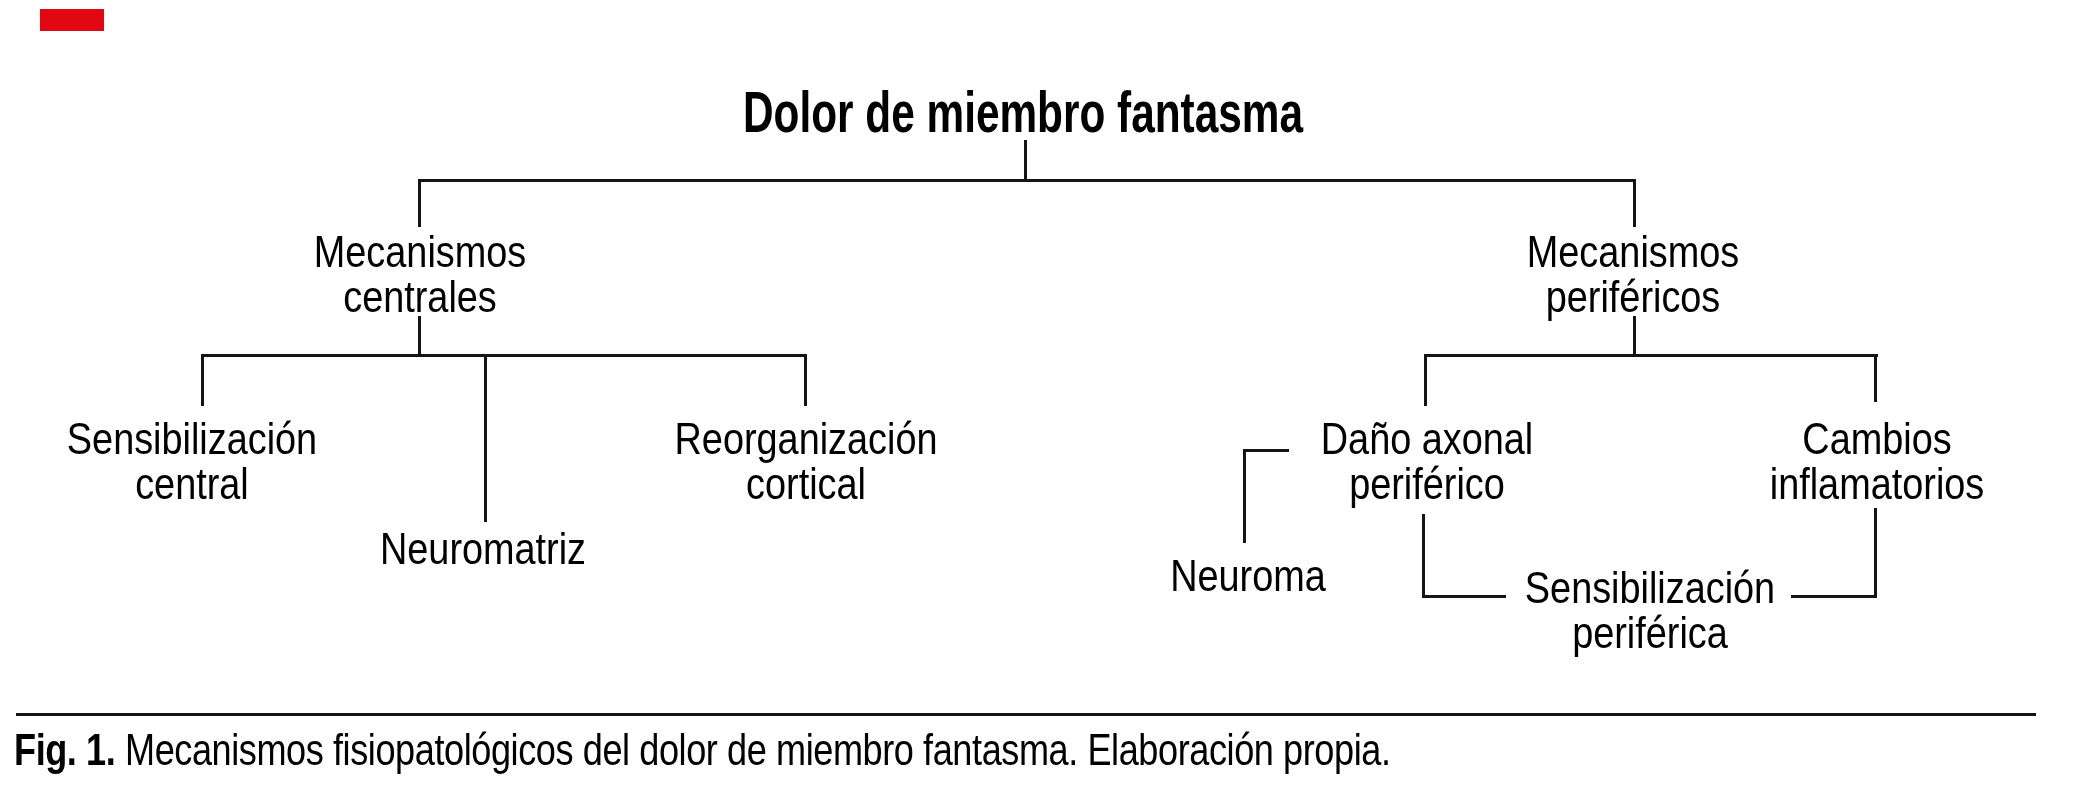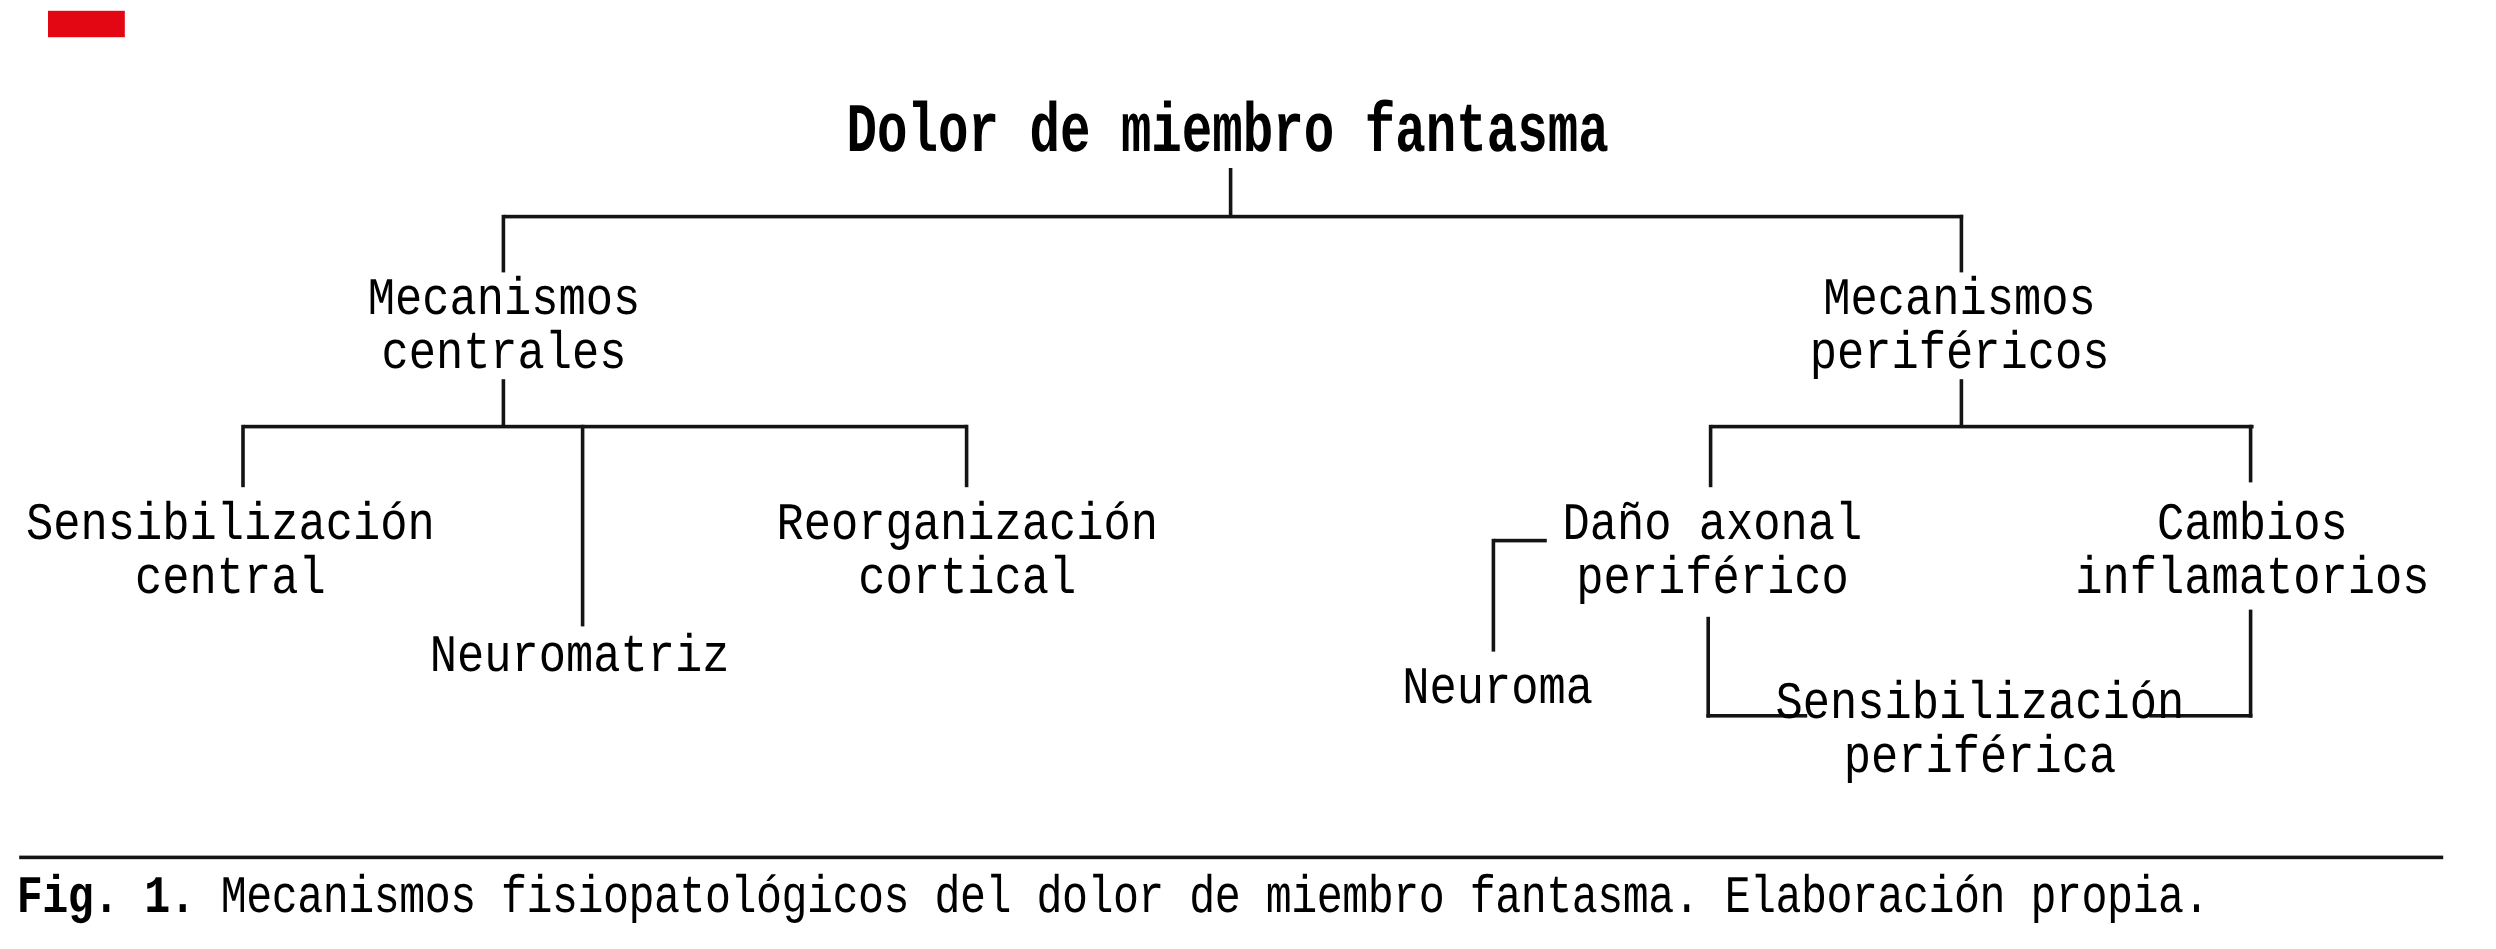--- a/index.html
+++ b/index.html
@@ -7,21 +7,21 @@
     --text:#000000;
     --marker:#e30613;
     --bg:#ffffff;
   }
   html,body{margin:0;padding:0;background:var(--bg);}
   .canvas{
     position:relative;
     width:2080px;height:791px;
     background:var(--bg);
     overflow:hidden;
-    font-family:Liberation Mono, monospace;
+    font-family:Liberation Sans, sans-serif;
     color:var(--text);
   }
   .marker{
     position:absolute;left:40px;top:9px;width:64px;height:22px;
     background:var(--marker);
   }
   .vline,.hline{position:absolute;background:var(--line);}
   .vline{width:3px;}
   .hline{height:3px;}
   .title{

